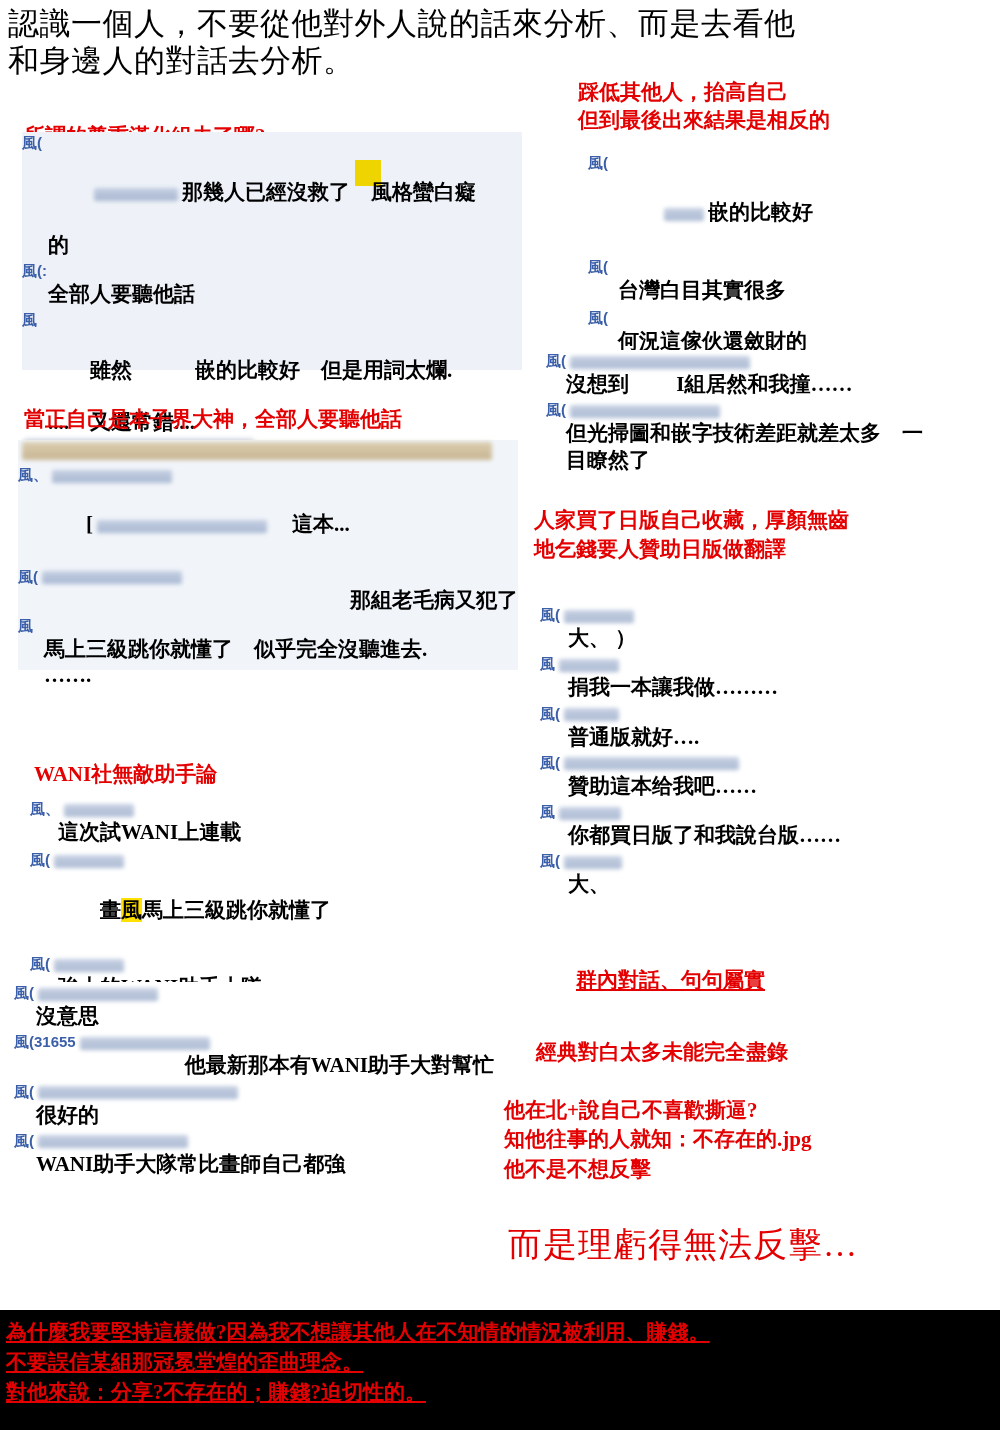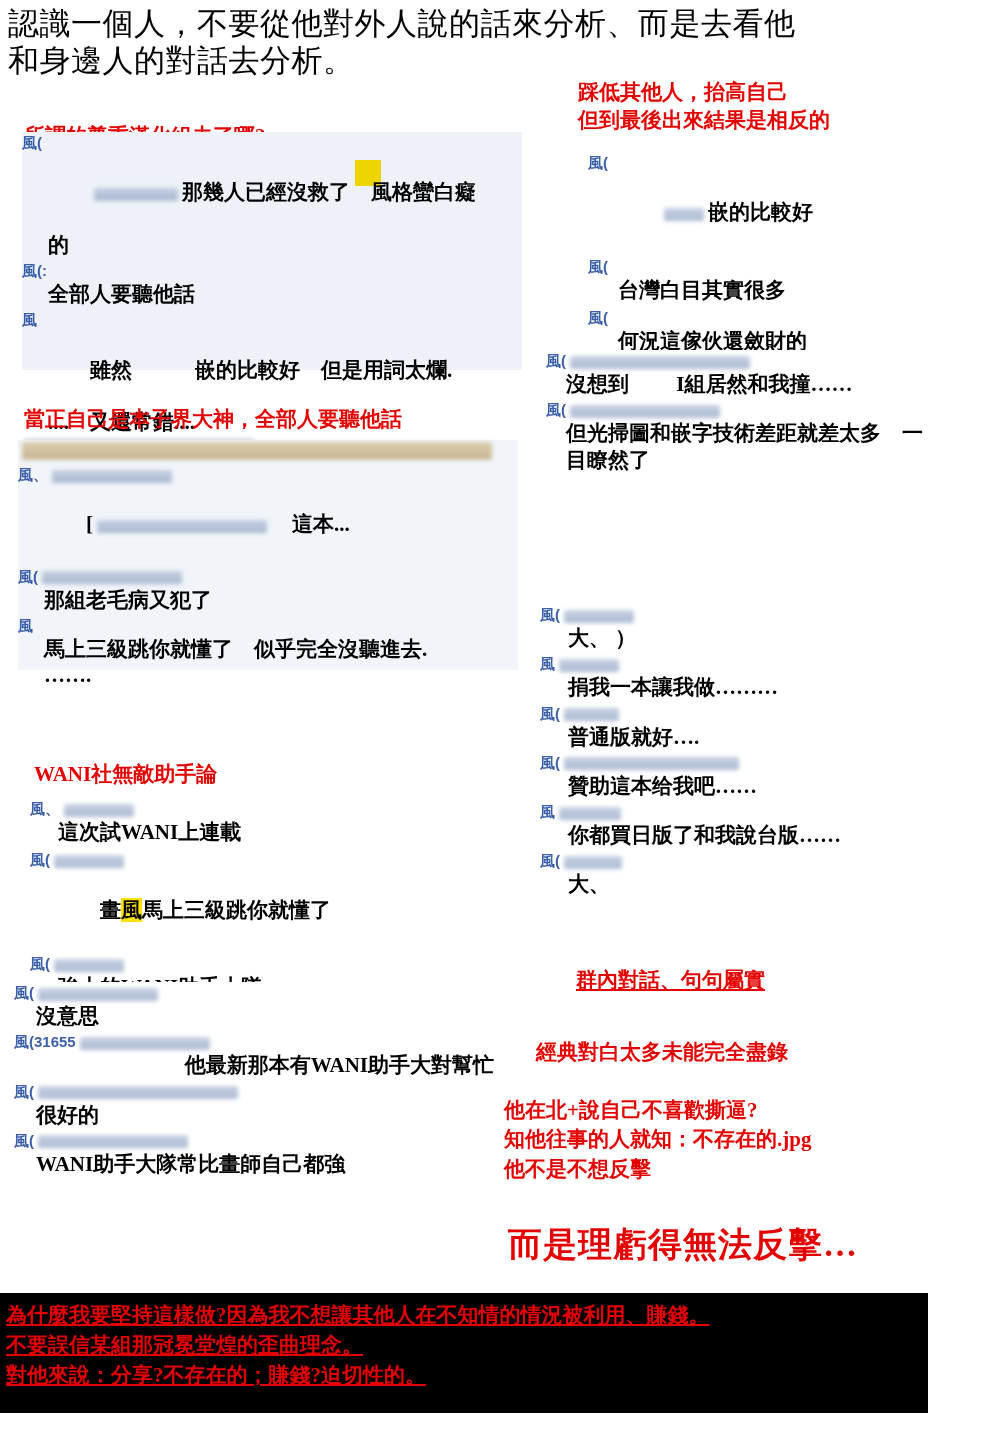--- a/index.html
+++ b/index.html
@@ -13,21 +13,21 @@
   .page{position:relative;width:1000px;height:1430px;}
 
   
   .abs{position:absolute;}
   .headline{
     font-size:31px;line-height:1.18;color:#000;font-weight:500;
     letter-spacing:0.5px;
   }
   .red-title{color:#e40000;font-size:21px;font-weight:700;line-height:1.35;}
   .red-note{color:#e40000;font-size:21px;font-weight:700;line-height:1.4;}
-  .red-big{color:#e40000;font-size:34px;font-weight:700;letter-spacing:1px;}
+  .red-big{color:#e40000;font-size:34px;font-weight:400;letter-spacing:1px;}
   .red-u{color:#e40000;font-size:21px;font-weight:700;text-decoration:underline;line-height:1.45;}
 
   
   .panel{position:absolute;background:#ffffff;}
   .panel.tint{background:#eef2f8;}
   .panel.tint2{background:#f1f4f9;}
   .msg{position:relative;padding:0 0 2px 0;}
   .nick{
     font-size:15px;color:#3b5fa8;font-weight:700;
     font-family:"Liberation Sans", sans-serif;
@@ -49,21 +49,21 @@
     height:14px;background:linear-gradient(180deg,#c4cfe0,#a9b8d0);
     filter:blur(2.6px);opacity:.85;margin:2px 0 2px 2px;border-radius:2px;
   }
   .hdrbar{
     height:18px;background:linear-gradient(180deg,#d8c9a8,#c4b089);
     filter:blur(2.2px);opacity:.9;border-radius:2px;
   }
 
   
   .bottom-band{
-    position:absolute;left:0;bottom:17px;width:928px;height:120px;
+    position:absolute;left:0;bottom:0;width:1000px;height:120px;
     background:#000;
   }
   .bottom-band .l{
     color:#e40000;font-size:21px;font-weight:700;
     text-decoration:underline;
     font-family:"Liberation Serif", serif;
     margin:0 0 0 6px;line-height:1.42;white-space:nowrap;
   }
 </style>
 </head>
@@ -141,29 +141,33 @@
   <div class="panel tint2" style="left:18px;top:440px;width:500px;height:230px;">
     <div class="hdrbar" style="width:470px;margin:2px 0 6px 4px;"></div>
     <div class="msg">
       <div class="nick">風、<span class="blurline" style="width:120px;"></span></div>
       <div class="line" style="padding-left:26px;">
         [<span class="blurline" style="width:170px;"></span>　這本...
       </div>
     </div>
     <div class="msg" style="margin-top:2px;">
       <div class="nick">風(<span class="blurline" style="width:140px;"></span></div>
-      <div class="line" style="padding-left:26px;">那組老毛病又犯了</div>
+      <div class="line" style="padding-left:20px;text-align:right;">那組老毛病又犯了</div>
     </div>
     <div class="msg" style="margin-top:2px;">
       <div class="nick">風</div>
       <div class="line" style="padding-left:26px;">馬上三級跳你就懂了　似乎完全沒聽進去.</div>
       <div class="line" style="padding-left:26px;">…….</div>
     </div>
   </div>
 
+  <div class="abs red-note" style="left:534px;top:506px;">
+    <div>人家買了日版自己收藏，厚顏無齒</div>
+    <div>地乞錢要人贊助日版做翻譯</div>
+  </div>
 
   <div class="panel" style="left:524px;top:600px;width:466px;height:355px;">
     <div class="msg" style="padding-left:16px;padding-top:6px;">
       <div class="nick">風(<span class="blurline" style="width:70px;"></span></div>
       <div class="line" style="padding-left:28px;">大、 ）</div>
     </div>
     <div class="msg" style="padding-left:16px;margin-top:2px;">
       <div class="nick">風<span class="blurline" style="width:60px;"></span></div>
       <div class="line" style="padding-left:28px;">捐我一本讓我做………</div>
     </div>

